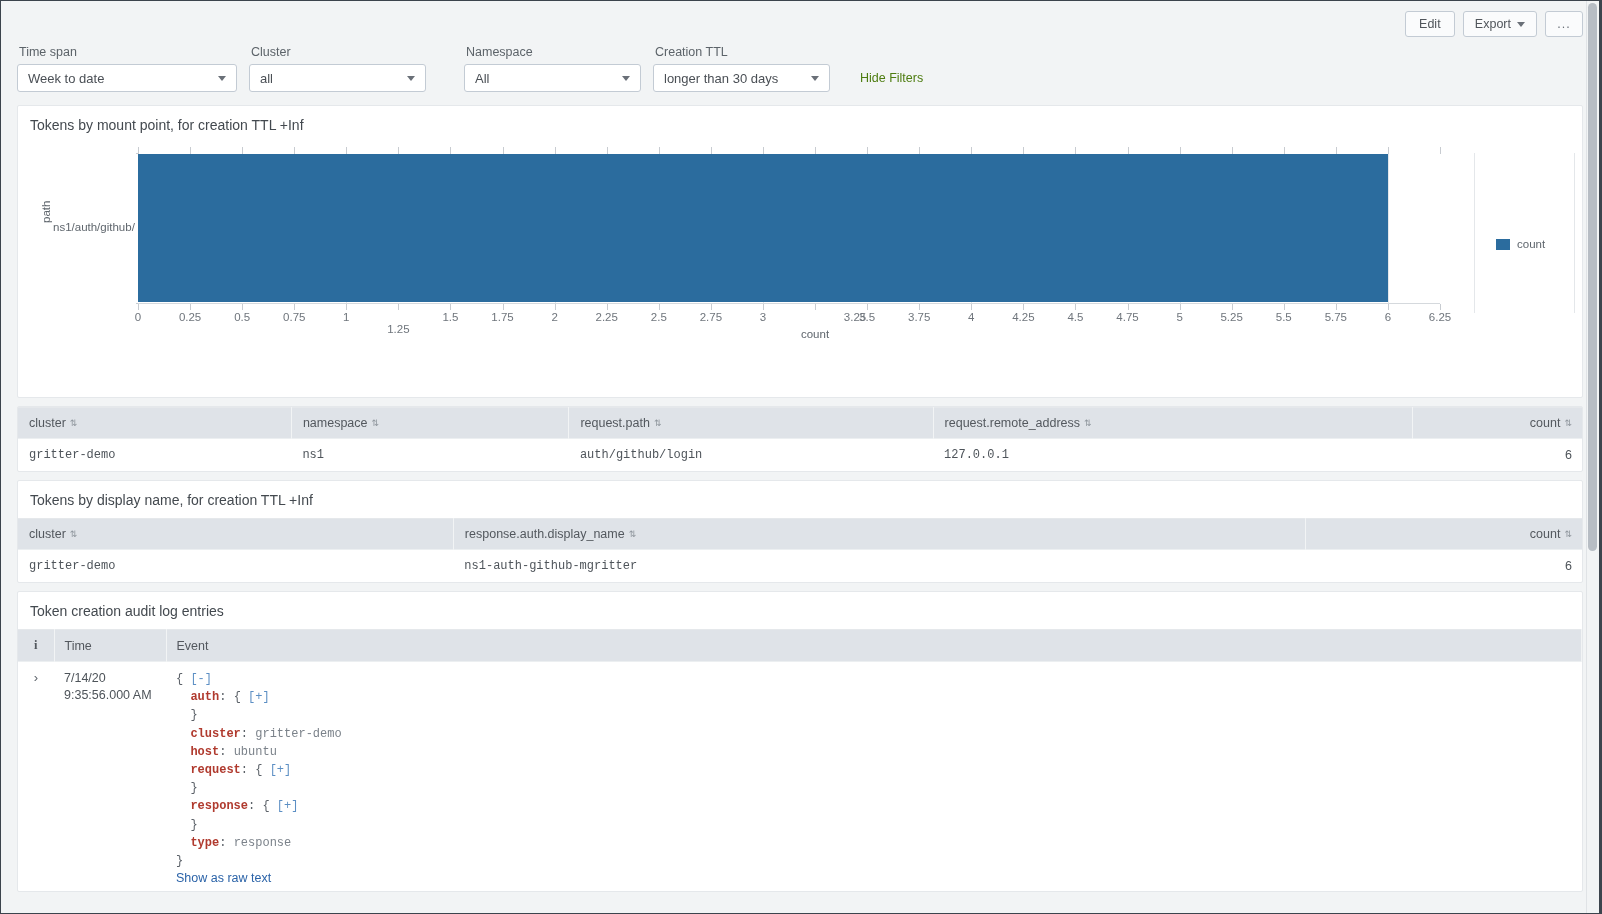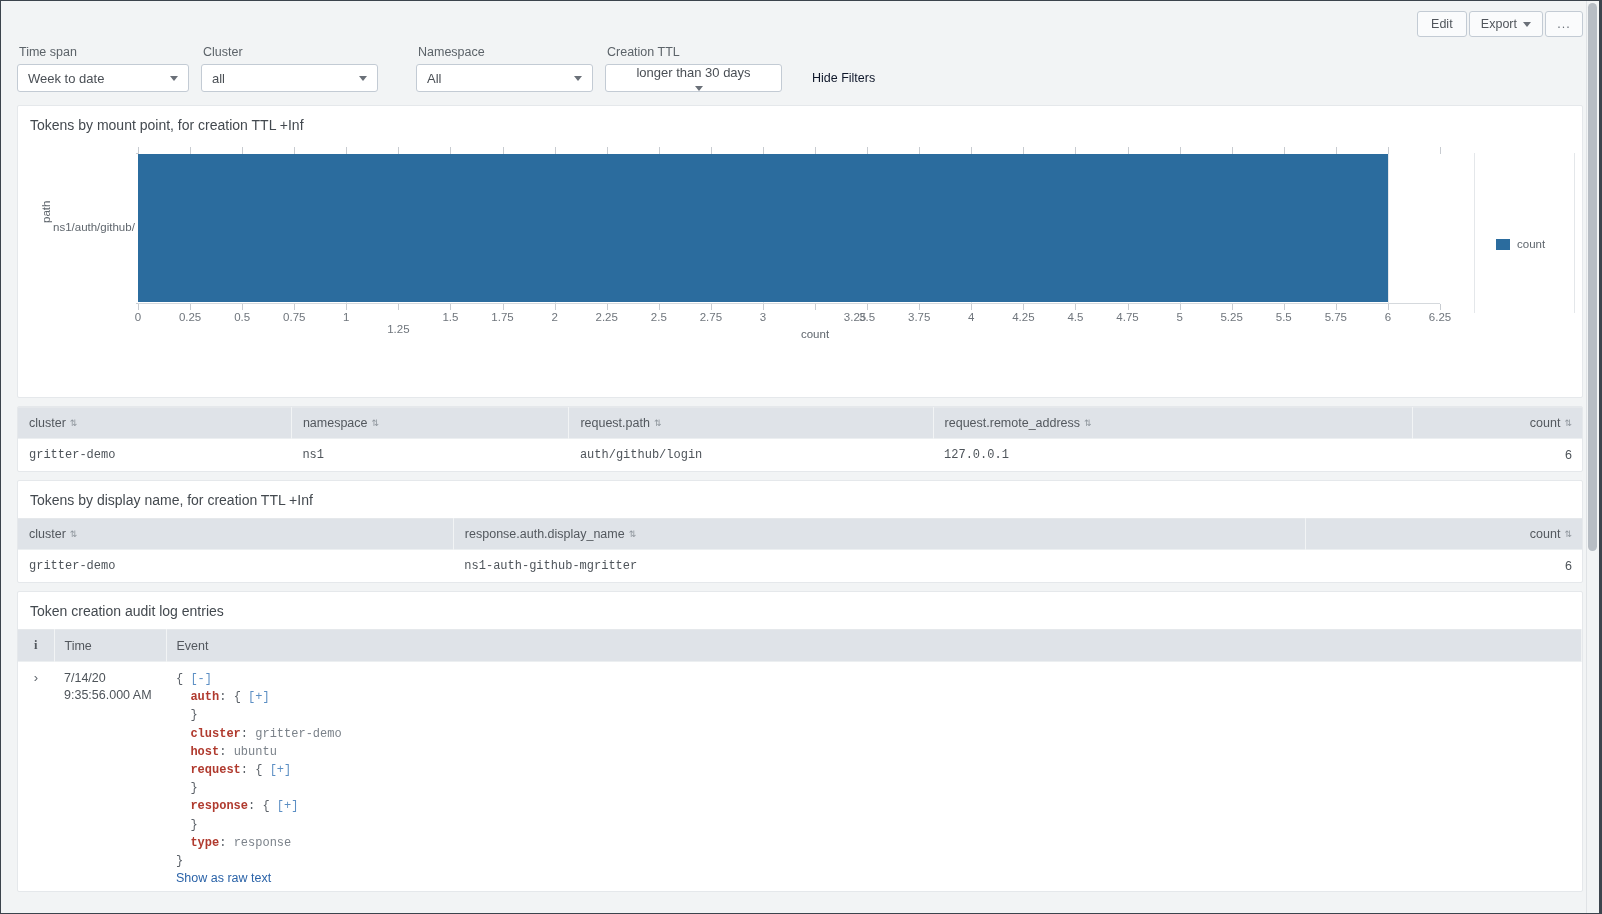--- a/index.html
+++ b/index.html
@@ -30,21 +30,21 @@
     left: 16px; top: 12px;
     font-size: 20px;
     font-weight: bold;
     color: #33383d;
     letter-spacing: -0.2px;
   }
   .header-actions {
     position: absolute;
     right: 16px; top: 10px;
     display: flex;
-    gap: 2px;
+    gap: 8px;
   }
   .hbtn {
     height: 26px;
     min-width: 50px;
     padding: 0 11px;
     background: #fafbfc;
     border: 1px solid #c3cbd4;
     border-radius: 3px;
     font-size: 12.5px;
     color: #50555b;
@@ -93,27 +93,27 @@
     cursor: pointer;
   }
   .filter-select .val { flex: 1; white-space: nowrap; overflow: hidden; }
   .filter-select .caret {
     width: 0; height: 0;
     border-left: 4px solid transparent;
     border-right: 4px solid transparent;
     border-top: 5px solid #6a7078;
     margin-left: 10px;
   }
-  .w-timespan { width: 172px; }
+  .w-timespan { width: 220px; }
   .w-cluster  { width: 177px; }
   .w-ns       { width: 177px; }
-  .w-ttl      { width: 177px; flex-direction: column; }
+  .w-ttl      { width: 177px; }
   .hide-filters {
     font-size: 12.5px;
-    color: #0f172a;
+    color: #4d7c0f;
     cursor: pointer;
     margin-left: 18px;
     margin-bottom: 7px;
     white-space: nowrap;
   }
 
   
   .panel {
     background: #fff;
     margin: 0 16px 8px 16px;

